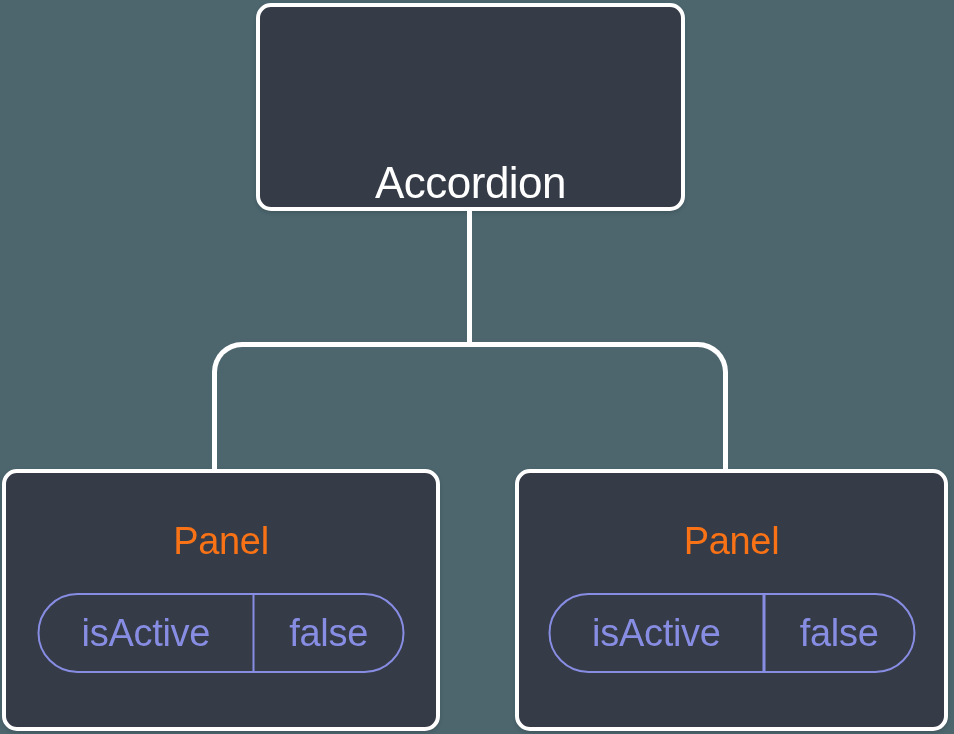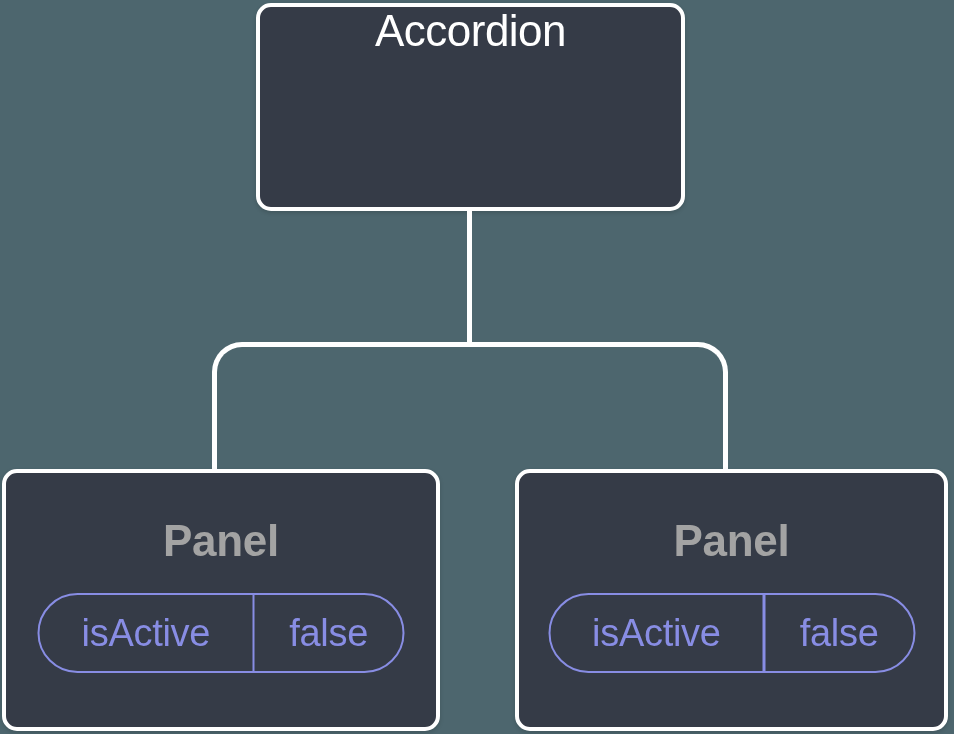--- a/index.html
+++ b/index.html
@@ -28,21 +28,21 @@
     border: 4px solid var(--node-border);
     border-radius: 15px;
     box-shadow: 0 2px 4px rgba(0,0,0,0.15);
   }
   .root-node {
     left: 256px;
     top: 3px;
     width: 429px;
     height: 208px;
     display: flex;
-    align-items: flex-start;
+    align-items: flex-end;
     justify-content: center;
   }
   .root-title {
     color: #ffffff;
     font-size: 44px;
     font-weight: 500;
     letter-spacing: -0.5px;
     line-height: 1.1;
   }
   .stem {
@@ -69,23 +69,23 @@
     height: 262px;
   }
   .panel-left  { left: 2px;   width: 438px; }
   .panel-right { left: 515px; width: 433px; }
   .panel-title {
     position: absolute;
     top: 45px;
     left: 0;
     width: 100%;
     text-align: center;
-    color: #a3a3a3;
-    font-size: 44px;
-    font-weight: 700;
+    color: #f97316;
+    font-size: 38px;
+    font-weight: 400;
     letter-spacing: -0.3px;
     line-height: 46px;
   }
   .state-pill {
     position: absolute;
     top: 120px;
     left: 50%;
     transform: translateX(-50%);
     width: 367px;
     height: 80px;

